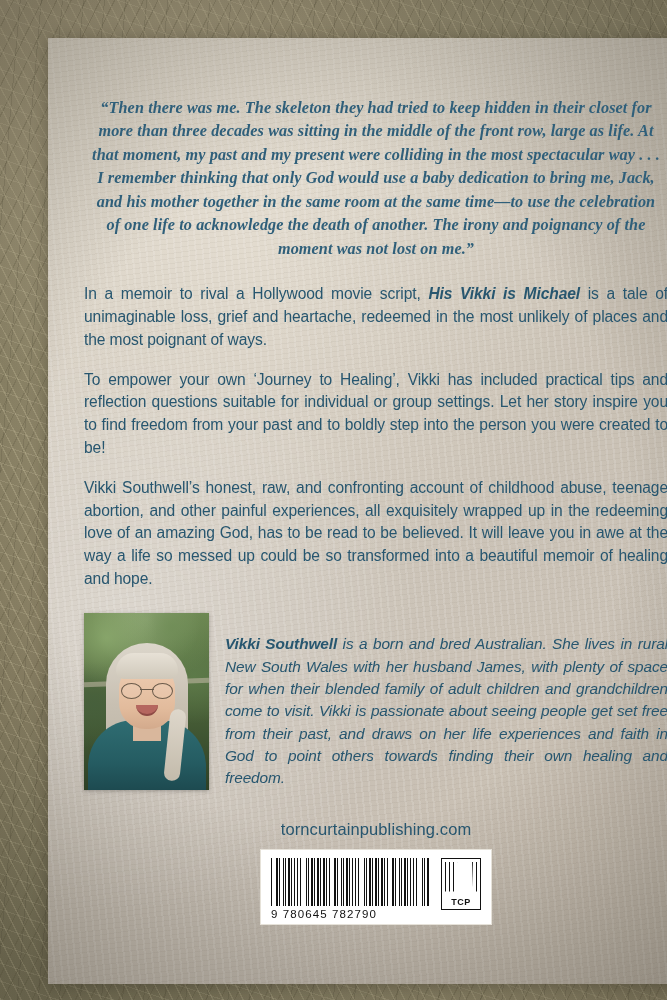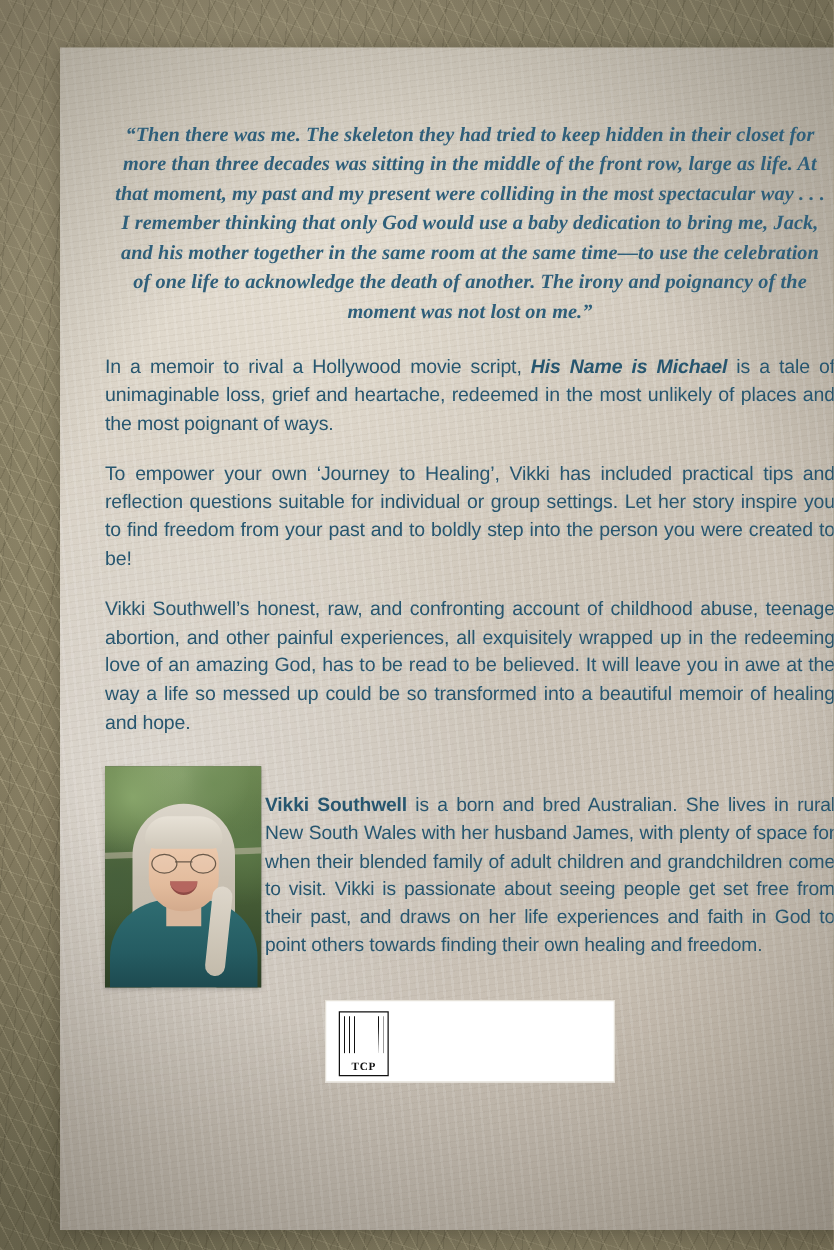--- a/index.html
+++ b/index.html
@@ -100,23 +100,24 @@
     letter-spacing: -0.1px;
   }
   .body-p .title-italic {
     font-style: italic;
     font-weight: bold;
   }
 
   
   .bio {
     display: flex;
-    gap: 3px;
-    align-items: center;
+    gap: 16px;
+    align-items: flex-end;
     margin-top: 22px;
+    font-style: italic;
   }
   .photo {
     position: relative;
     flex: 0 0 auto;
     width: 125px;
     height: 177px;
     overflow: hidden;
     background: linear-gradient(180deg, #4a5a3a 0%, #35472c 45%, #233421 100%);
     box-shadow: 0 1px 4px rgba(0,0,0,0.25);
   }
@@ -277,21 +278,20 @@
     width: 40px;
     height: 52px;
     border: 1.4px solid #111;
     box-sizing: border-box;
     display: flex;
     flex-direction: column;
     align-items: center;
     justify-content: flex-end;
     padding-bottom: 2px;
     position: relative;
-    font-family: Liberation Serif, serif;
   }
   .tcp-logo .curtain {
     position: absolute;
     top: 3px; left: 3px; right: 3px; height: 30px;
     background-image: repeating-linear-gradient(90deg, #111 0 1px, #fff 1px 4px);
     clip-path: polygon(0 0, 38% 0, 30% 100%, 0 100%, 0 0);
   }
   .tcp-logo .curtain2 {
     position: absolute;
     top: 3px; right: 3px; width: 34%; height: 30px;
@@ -309,21 +309,21 @@
 <body>
 
 <div class="page">
   <div class="cover">
     <div class="cover-grain"></div>
     <div class="cover-inner">
 
       <p class="pullquote">“Then there was me. The skeleton they had tried to keep hidden in their closet for more than three decades was sitting in the middle of the front row, large as life. At that moment, my past and my present were colliding in the most spectacular way . . . I remember thinking that only God would use a baby dedication to bring me, Jack, and his mother together in the same room at the same time—to use the celebration of one life to acknowledge the death of another. The irony and poignancy of the moment was not lost on me.”</p>
 
       <p class="body-p">
-        <span>In a memoir to rival a Hollywood movie script, </span><span class="title-italic">His Name is Michael</span><span> is a tale of unimaginable loss, grief and heartache, redeemed in the most unlikely of places and the most poignant of ways.</span>
+        <span>In a memoir to rival a Hollywood movie script, </span><span class="title-italic">His Vikki is Michael</span><span> is a tale of unimaginable loss, grief and heartache, redeemed in the most unlikely of places and the most poignant of ways.</span>
       </p>
 
       <p class="body-p">To empower your own ‘Journey to Healing’, Vikki has included practical tips and reflection questions suitable for individual or group settings. Let her story inspire you to find freedom from your past and to boldly step into the person you were created to be!</p>
 
       <p class="body-p">Vikki Southwell’s honest, raw, and confronting account of childhood abuse, teenage abortion, and other painful experiences, all exquisitely wrapped up in the redeeming love of an amazing God, has to be read to be believed. It will leave you in awe at the way a life so messed up could be so transformed into a beautiful memoir of healing and hope.</p>
 
       <div class="bio">
         <div class="photo">
           <div class="foliage"></div>
           <div class="fence"></div>
@@ -338,22 +338,27 @@
               <i class="r"></i>
           </div>
           <div class="smile"></div>
           <div class="braid"></div>
         </div>
         <div class="bio-text">
           <span class="author-name">Vikki Southwell</span><span> is a born and bred Australian. She lives in rural New South Wales with her husband James, with plenty of space for when their blended family of adult children and grandchildren come to visit. Vikki is passionate about seeing people get set free from their past, and draws on her life experiences and faith in God to point others towards finding their own healing and freedom.</span>
         </div>
       </div>
 
+      <div class="publisher">torncurtainpublishing.com</div>
 
       <div class="barcode-wrap">
+        <div class="barcode-left">
+          <div class="bars"></div>
+          <div class="isbn-digits">9 780645 782790</div>
+        </div>
         <div class="tcp-logo">
           <div class="curtain"></div>
           <div class="curtain2"></div>
           <div class="tcp-text">TCP</div>
         </div>
       </div>
 
     </div>
   </div>
 </div>

